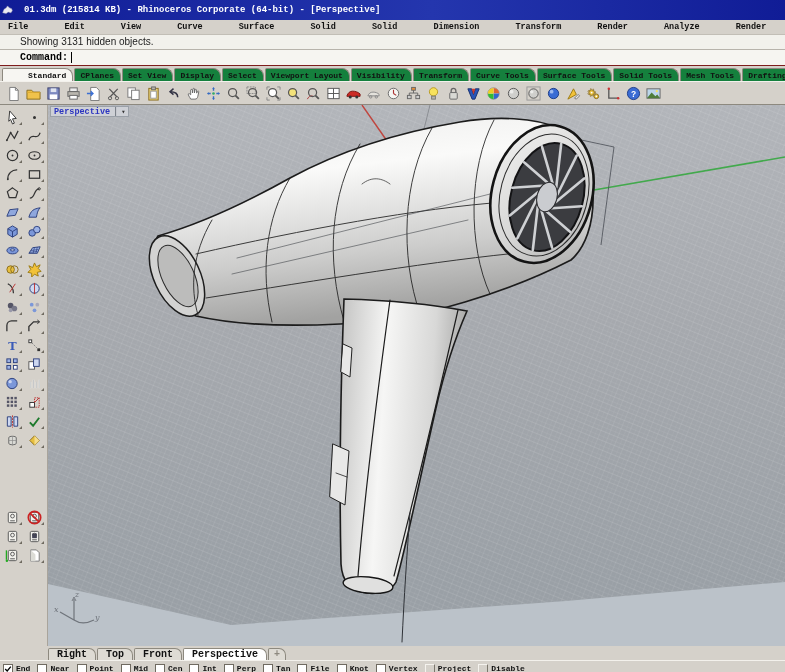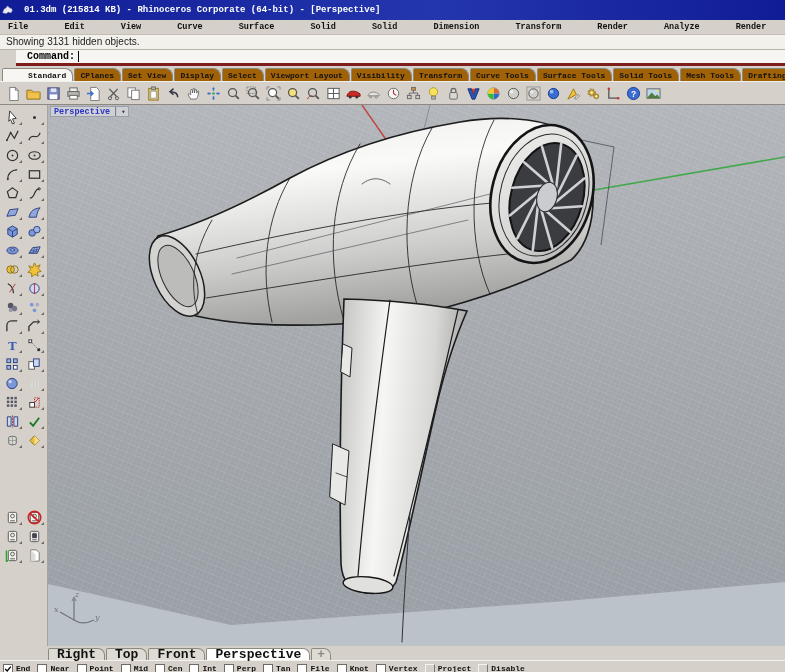--- a/index.html
+++ b/index.html
@@ -13,31 +13,31 @@
   #titlebar .ttext { color:var(--titlebar-text); font-size:9px; line-height:12px; letter-spacing:0; }
   #titlebar svg { margin-right:3px; }
 
   
   #menubar { height:15px; background:var(--chrome-bg); display:flex; align-items:center;
     padding-left:4px; border-bottom:1px solid #c2beb6;gap:28px; }
   .menu-item { font-size:8.5px; padding:0 4px; color:#111; cursor:default; line-height:14px; }
 
   
   #history { height:15px; background:#f2f1ec; border-bottom:1px solid #b7b3ab;
-    font-size:10px; color:#222; padding:1px 6px; }
-  #command { height:16px; background:#f6f5f1; border-bottom:3px solid #7f1d1d;
-    display:flex; align-items:center; padding:0 11px; font-size:10px;margin-left:16px; }
+    font-size:10px; color:#222; padding:1px 20px; }
+  #command { height:16px; background:#f6f5f1; border-bottom:1px solid #7f1d1d;
+    display:flex; align-items:center; padding:0 20px; font-size:10px; }
   #command .clabel { margin-right:3px; }
   .caret { display:inline-block; width:1px; height:11px; background:#000; }
 
   
   #tabrow { height:15px; background:var(--chrome-bg); display:flex; align-items:flex-end;
     padding-left:2px; white-space:nowrap; overflow:hidden; }
   .tab { font-size:8px; height:13px; line-height:13px; padding:0 6px 0 5px; margin-right:1px;
-    background:#a16207; border:1px solid #8d897f; border-bottom:none; border-radius:2px 8px 0 0;
+    background:#15803d; border:1px solid #8d897f; border-bottom:none; border-radius:2px 8px 0 0;
     color:#111; cursor:default; }
   .tab.active { background:#f7f6f2; position:relative; z-index:2;padding-left:25px; }
 
   
   #toolbar { height:24px; background:var(--chrome-bg); border-top:1px solid #f3f1ec;
     border-bottom:1px solid #8d897f; display:flex; align-items:center; padding-left:3px; }
   .tbtn { width:20px; height:20px; display:flex; align-items:center; justify-content:center;
     position:relative; cursor:default; }
 
   
@@ -55,21 +55,21 @@
   #viewport { position:relative; width:737px; height:541px; border-bottom:1px solid #555;
     background:linear-gradient(180deg,var(--vp-top) 0%,var(--vp-mid) 40%,var(--vp-low) 88%,var(--vp-low) 100%); }
   #viewport svg.scene { position:absolute; inset:0; }
   .vp-label { position:absolute; left:2px; top:1px; background:rgba(208,211,216,.92);
     border:1px solid #9aa0a8; font-size:8.5px; color:var(--vp-label-text); padding:0 3px;
     display:flex; align-items:center; gap:3px; z-index:3; height:11px; line-height:10px; }
   .vp-label .sep { color:#7c828a; }
 
   
   #vtabrow { height:14px; background:var(--chrome-bg); display:flex; align-items:flex-end; padding-left:48px; }
-  .vtab { font-size:13px; height:12px; line-height:12px; padding:0 8px; margin-right:1px;
+  .vtab { font-size:10px; height:12px; line-height:12px; padding:0 8px; margin-right:1px;
     background:#dedbd4; border:1px solid #8d897f; border-bottom:none; border-radius:2px 7px 0 0; color:#111; }
   .vtab.active { background:#ffffff; }
   .vtab.add { padding:0 5px; color:#8d897f; }
 
   
   #osnap { height:16px; background:var(--chrome-bg); border-top:1px solid #f3f1ec;
     display:flex; align-items:center; padding-left:3px; gap:7px; }
   .osnap-item { display:flex; align-items:center; gap:3px; font-size:8px; color:#111; }
   .cbox { width:10px; height:10px; background:#fff; border:1px solid #6f6a60; display:flex;
     align-items:center; justify-content:center; }

